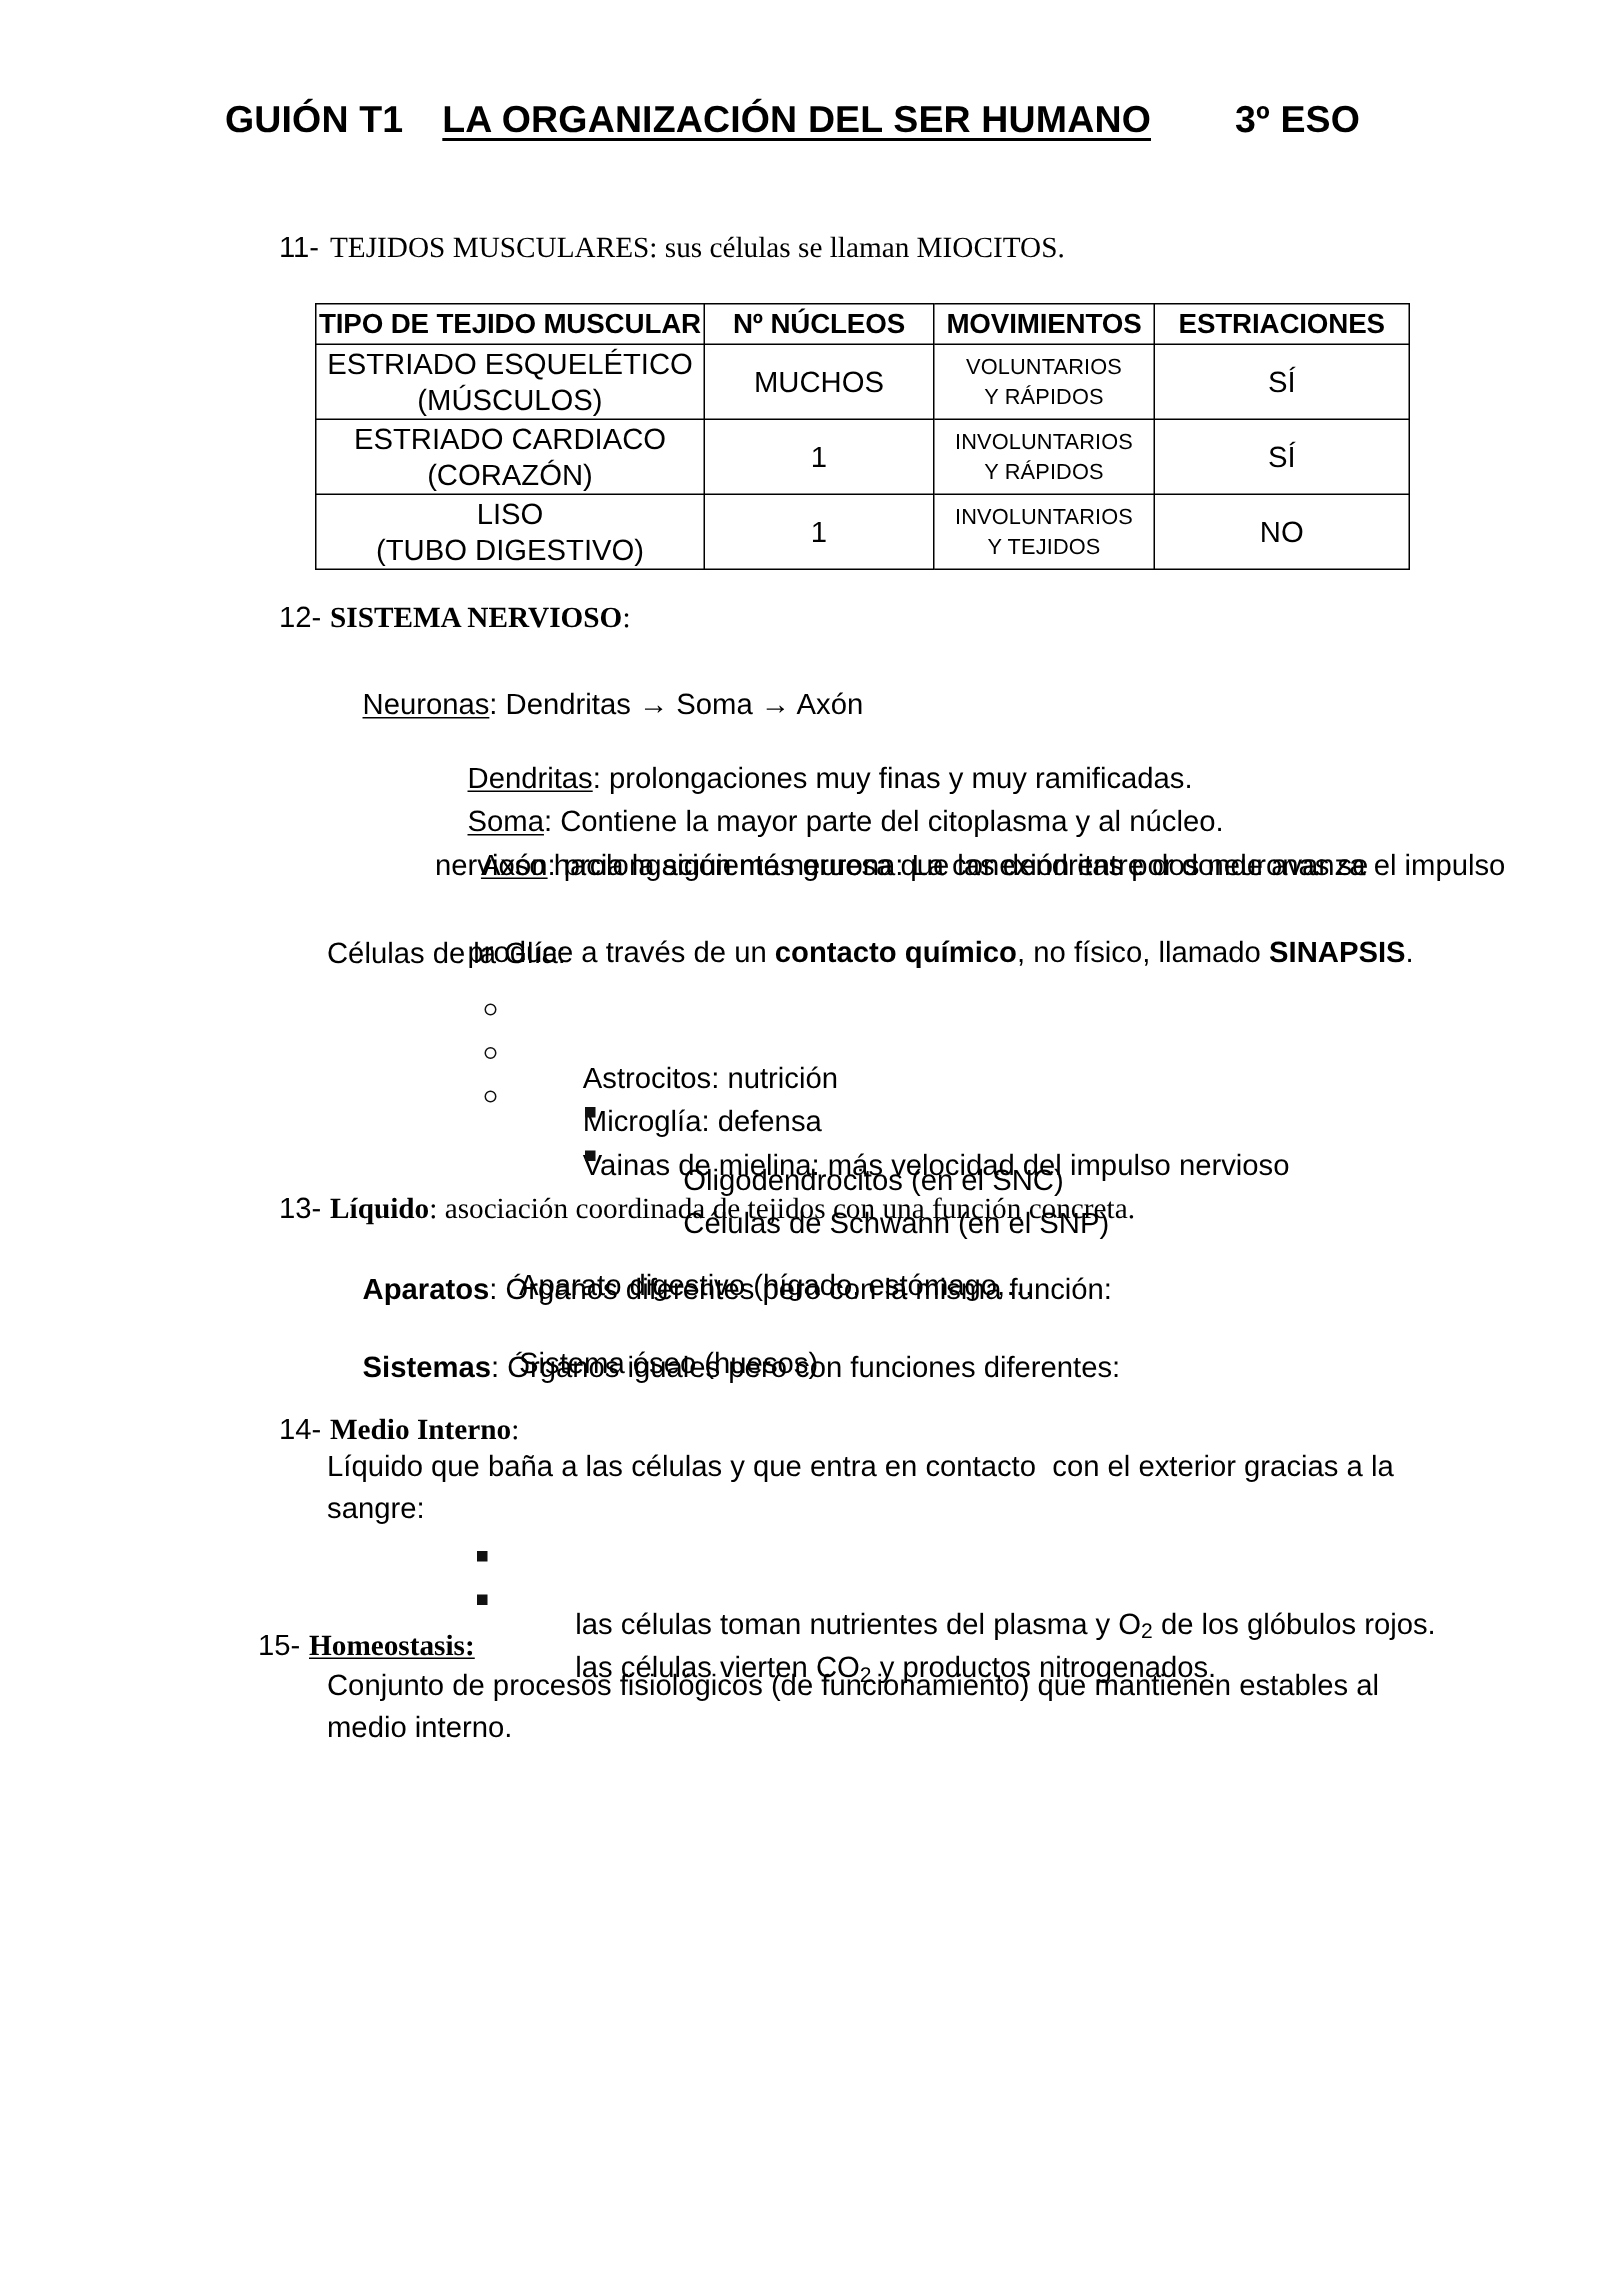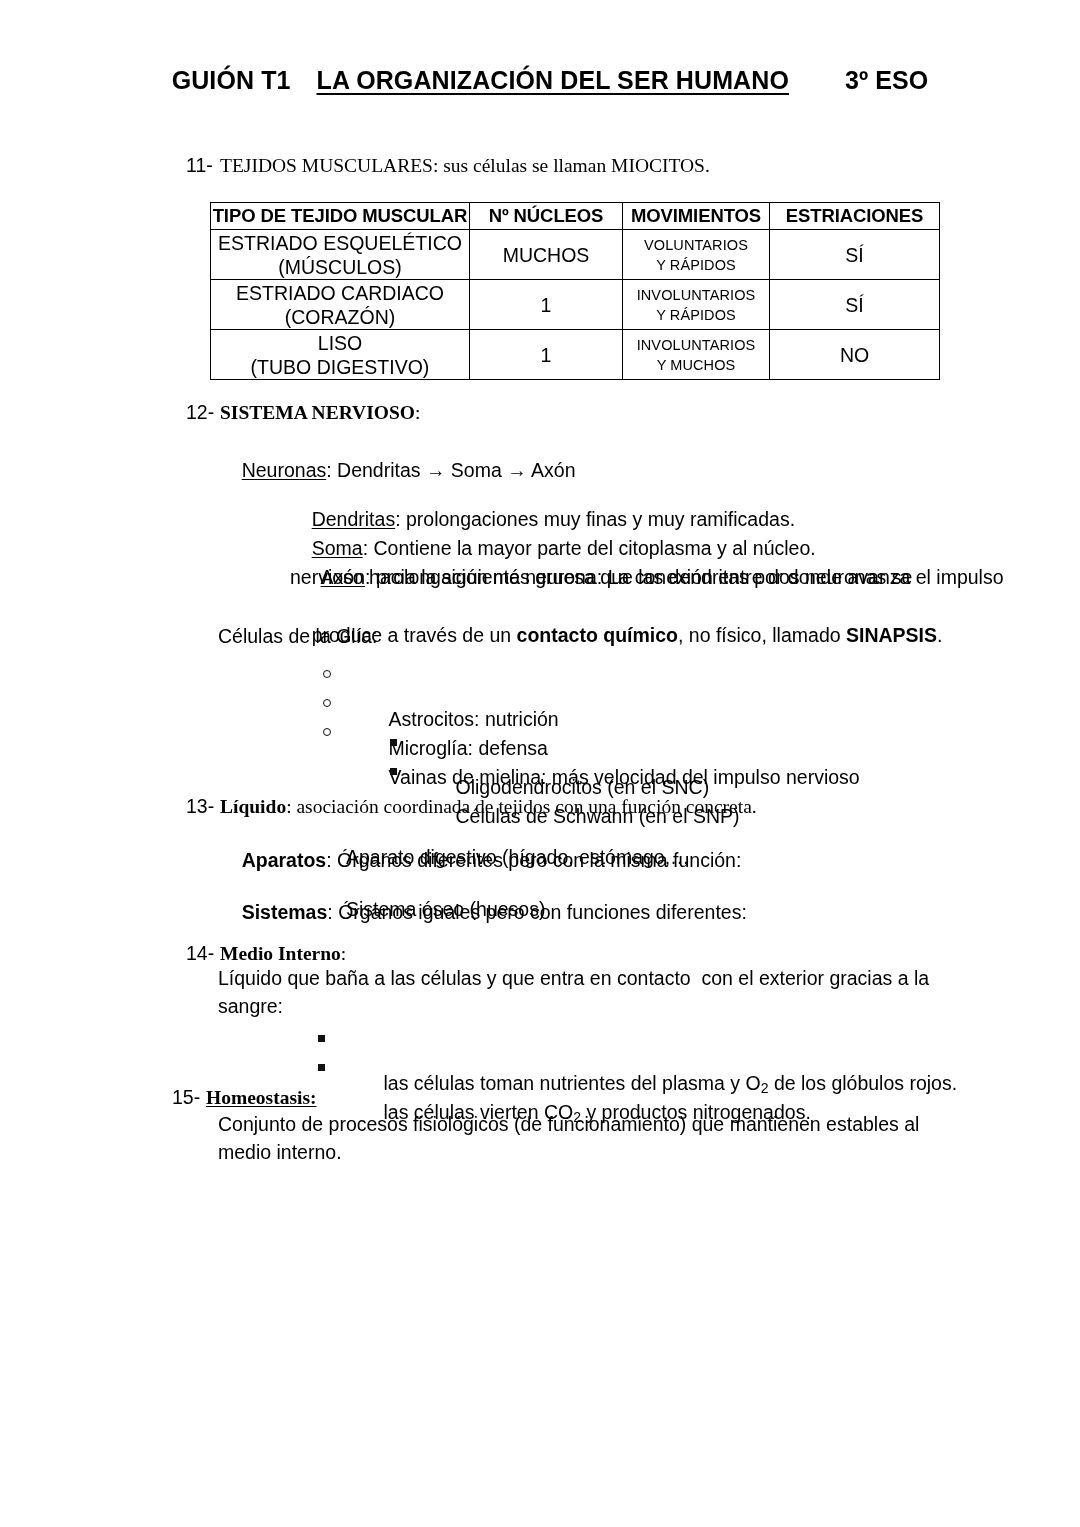--- a/index.html
+++ b/index.html
@@ -26,21 +26,20 @@
   .title-row {
     position: absolute;
     left: 150px;
     top: 66px;
     width: 800px;
     display: flex;
     align-items: baseline;
     font-size: 25px;
     font-weight: bold;
     letter-spacing: 0.1px;
-    justify-content: center;
   }
   .title-guion { white-space: pre; }
   .title-main {
     text-decoration: underline;
     text-underline-offset: 4px;
     margin-left: 26px;
     white-space: pre;
   }
   .title-eso {
     margin-left: 56px;
@@ -203,21 +202,21 @@
         <td class="c4">SÍ</td>
       </tr>
       <tr>
         <td class="c1">
           <div>LISO</div>
           <div>(TUBO DIGESTIVO)</div>
         </td>
         <td class="c2">1</td>
         <td class="c3 mov">
           <div>INVOLUNTARIOS</div>
-          <div>Y MUCHOS</div>
+          <div>Y TEJIDOS</div>
         </td>
         <td class="c4">NO</td>
       </tr>
     </tbody>
   </table>
 
   <div class="item" style="left:186px; top:398px;">
     <span class="num">12-</span>
     <div class="body">
       <span class="b">SISTEMA NERVIOSO</span><span>:</span>

